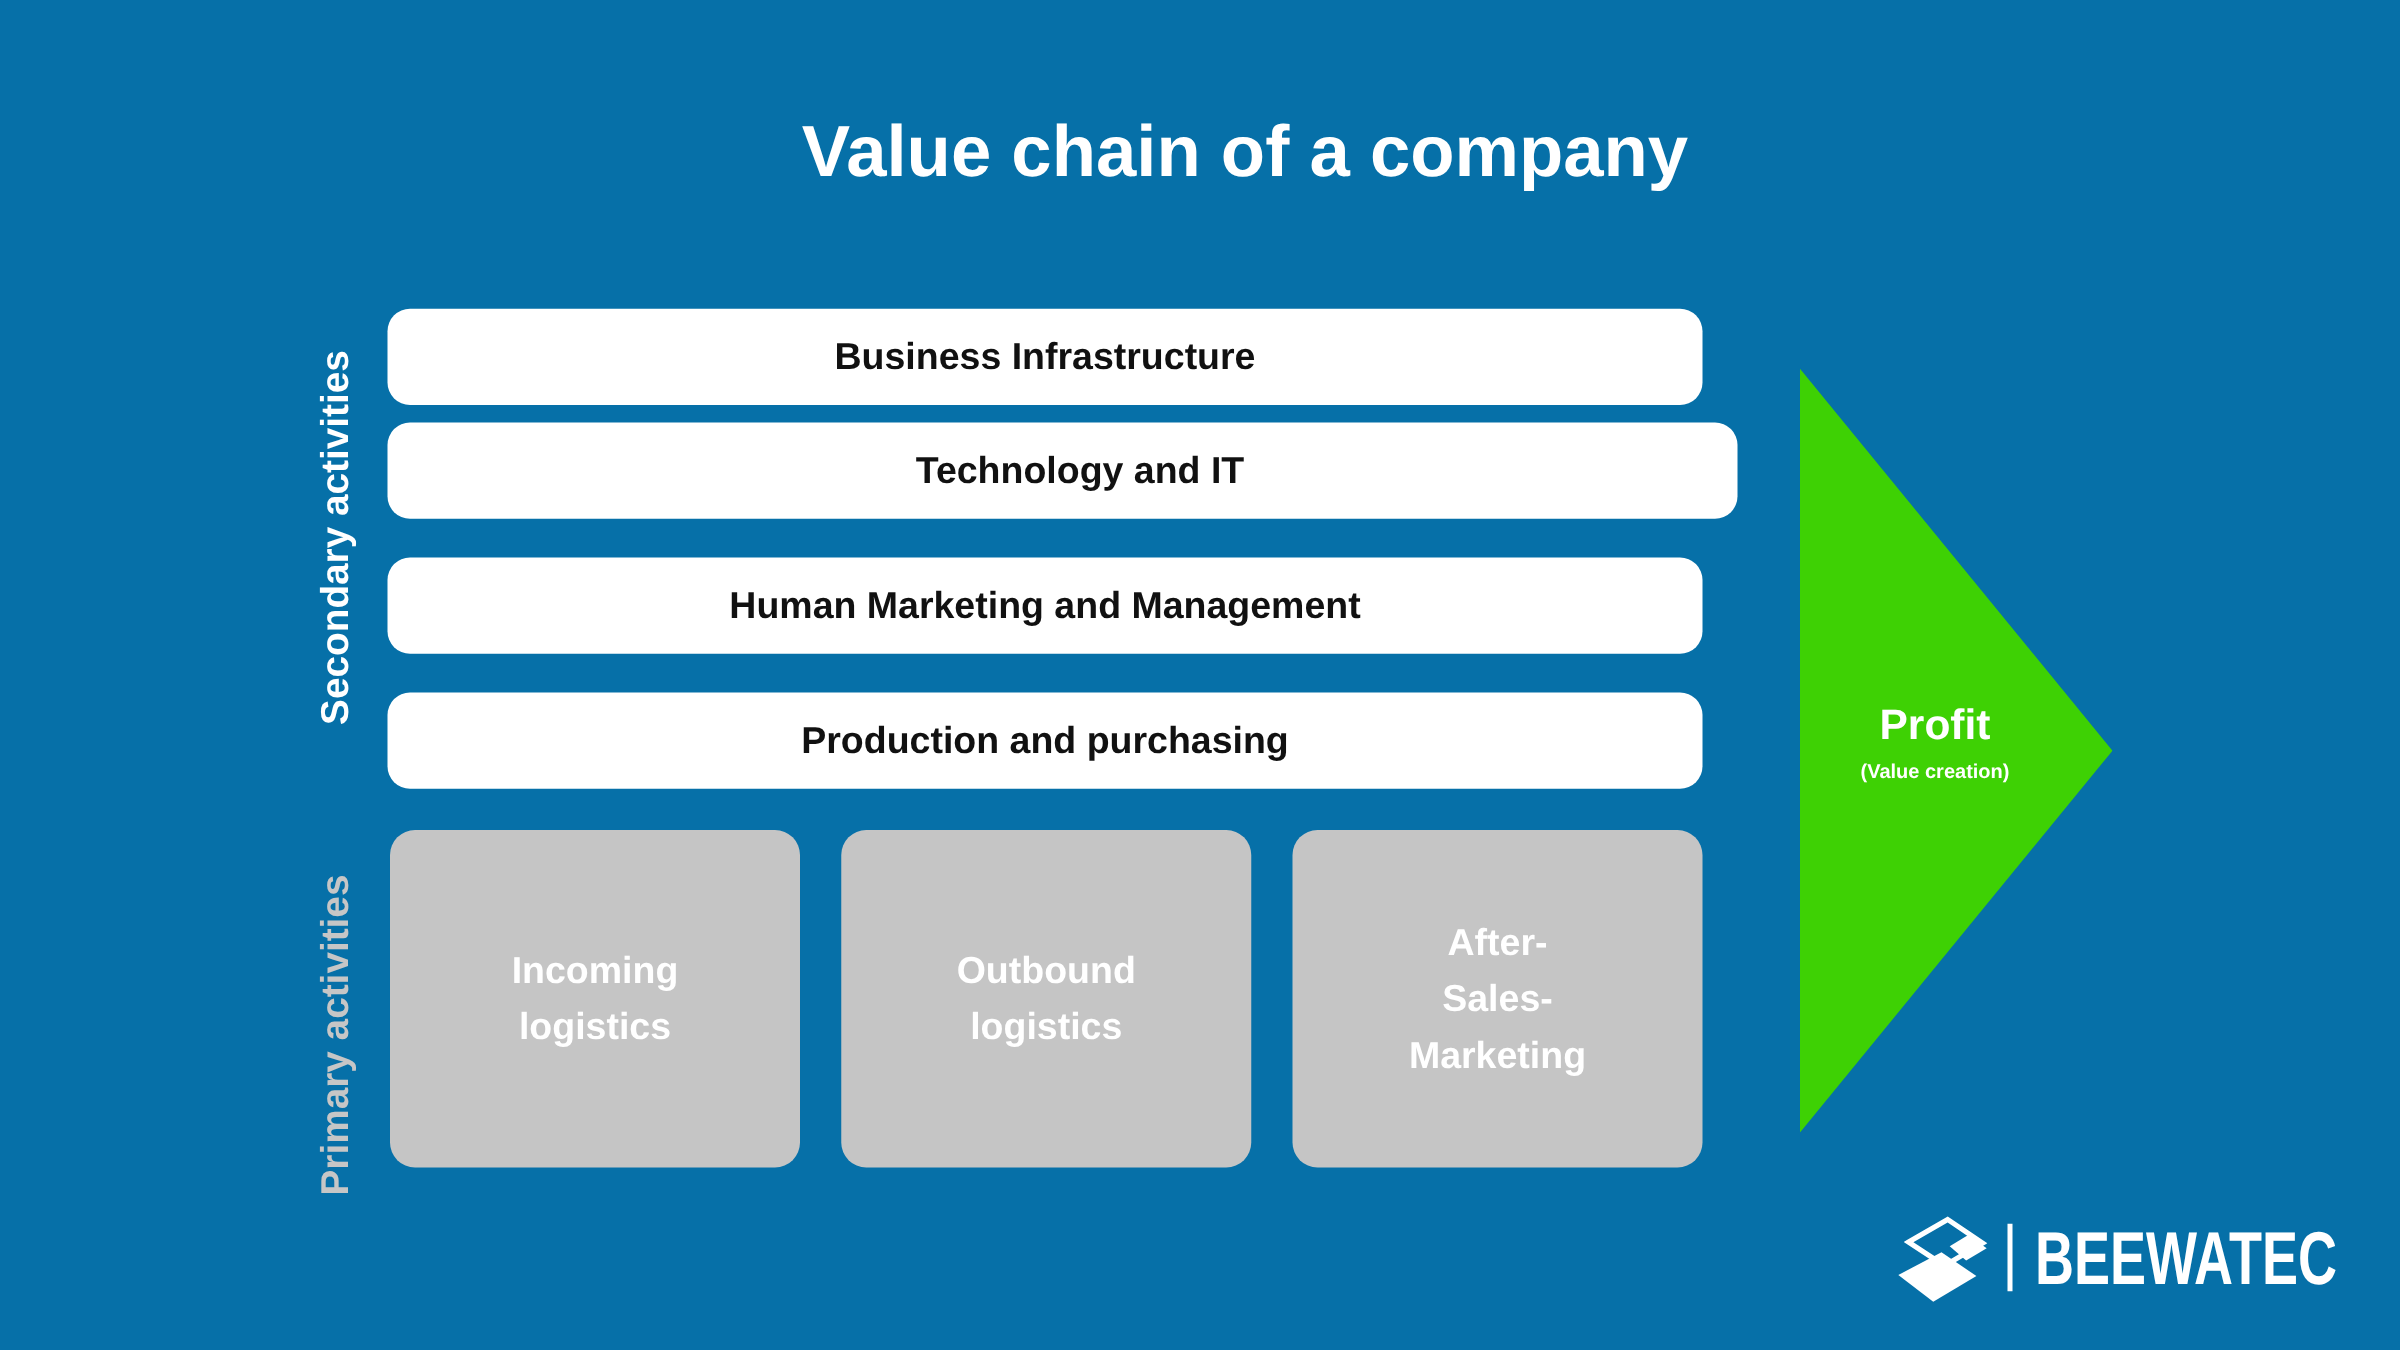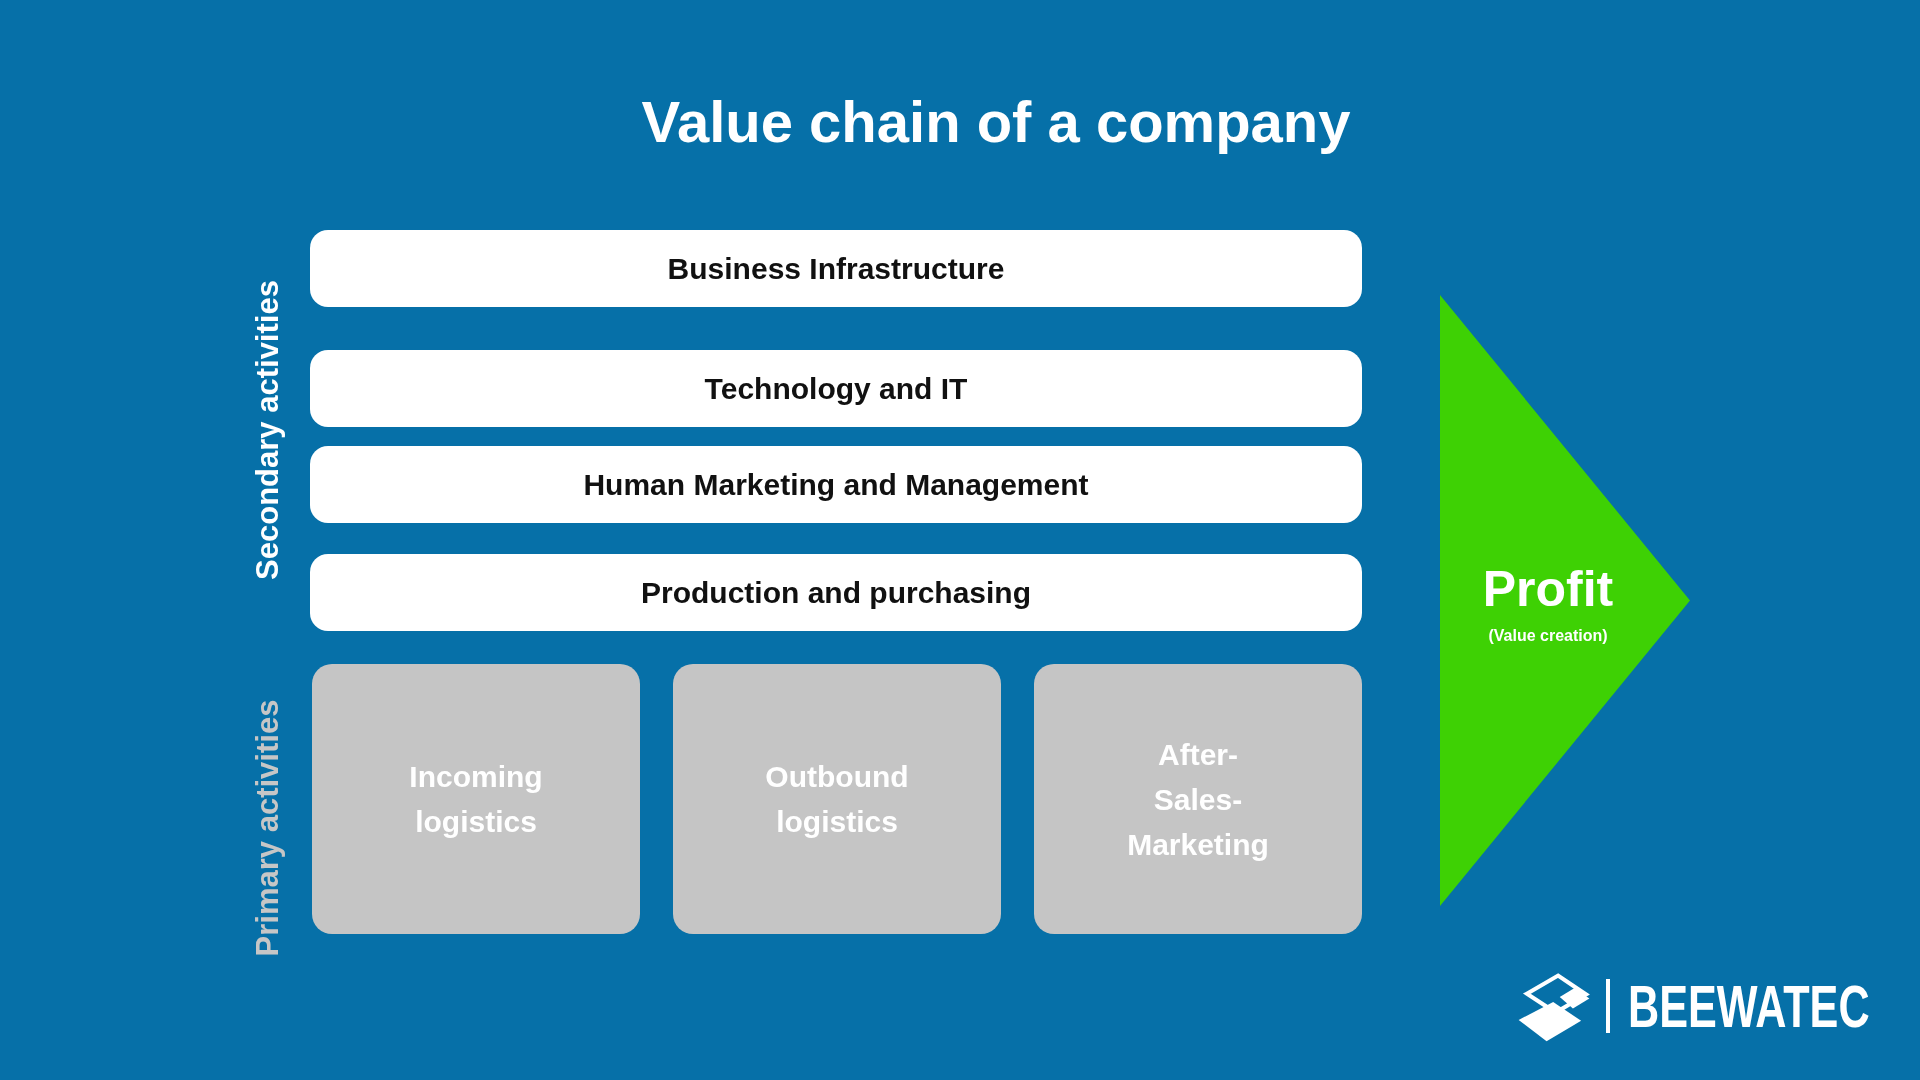--- a/index.html
+++ b/index.html
@@ -25,22 +25,22 @@
   .vlabel.secondary{left:268px;top:430px;color:#ffffff;}
   .vlabel.primary{left:268px;top:828px;color:#C6C6C6;}
 
   .bars{position:absolute;left:310px;top:230px;width:1052px;}
   .bar{
     position:absolute;left:0;width:1052px;height:77px;
     background:#ffffff;border-radius:18px;
     display:flex;align-items:center;justify-content:center;
   }
   .bar-label{font-size:30px;font-weight:700;color:#111111;}
-  .bar:nth-of-type(1){top:0;}
-  .bar:nth-of-type(2){top:120px;}
+  .bar:nth-of-type(1){top:17px;}
+  .bar:nth-of-type(2){top:108px;padding-left:28px;}
   .bar:nth-of-type(3){top:216px;}
   .bar:nth-of-type(4){top:324px;}
 
   .boxes{
     position:absolute;left:312px;top:664px;width:1050px;height:270px;
     display:flex;gap:33px;
   }
   .pbox{
     flex:1 1 0;height:270px;background:#C5C5C5;border-radius:20px;
     display:flex;align-items:center;justify-content:center;
@@ -48,21 +48,21 @@
   .pbox-label{
     font-size:30px;font-weight:700;color:#ffffff;
     text-align:center;white-space:pre-line;line-height:1.5;
   }
 
   .arrow-svg{position:absolute;left:1440px;top:295px;}
   .arrow-text{
     position:absolute;left:1440px;top:562px;width:216px;
     text-align:center;color:#ffffff;
   }
-  .arrow-title{font-size:50px;font-weight:700;line-height:1.1;}
+  .arrow-title{font-size:34px;font-weight:700;line-height:1.1;}
   .arrow-subtitle{font-size:16px;font-weight:700;margin-top:10px;}
 
   .logo{
     position:absolute;left:1518px;top:968px;height:76px;
     display:flex;align-items:center;
   }
   .logo-icon{width:72px;height:74px;}
   .logo-sep{width:4px;height:54px;background:#ffffff;margin-left:16px;margin-right:18px;}
   .logo-text{
     color:#ffffff;font-size:60px;font-weight:700;

